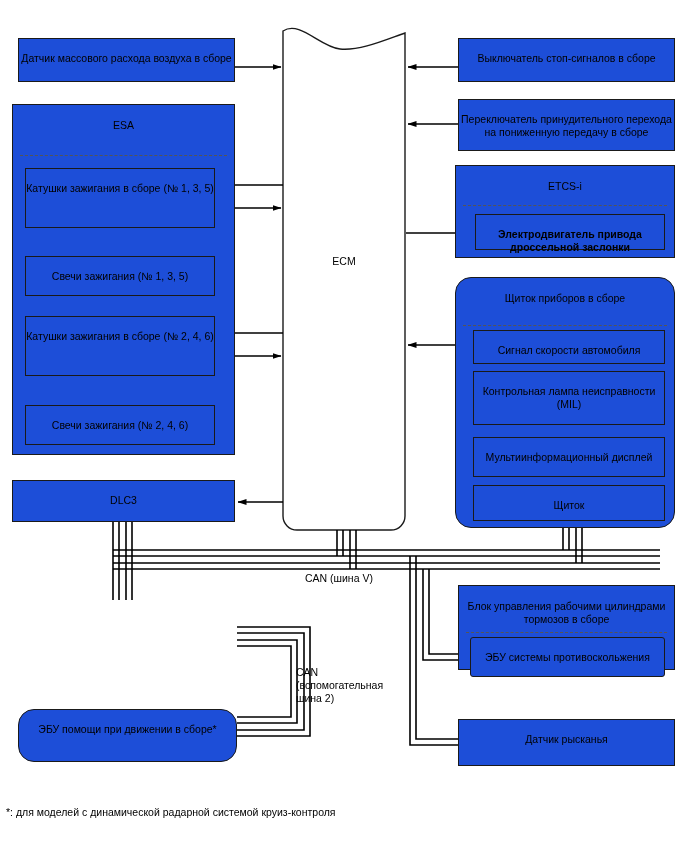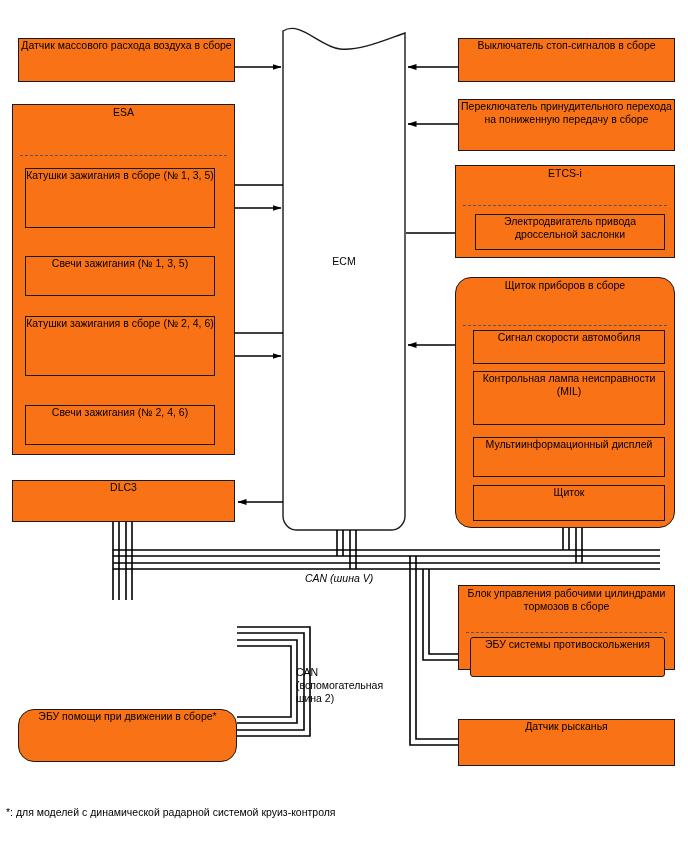--- a/index.html
+++ b/index.html
@@ -15,29 +15,29 @@
     overflow:hidden;
   }
   svg#wires{
     position:absolute;left:0;top:0;width:688px;height:852px;
     pointer-events:none;
   }
   .box{
     position:absolute;
     box-sizing:border-box;
     border:1px solid #1a1a1a;
-    background:#f97316;
+    background:#1d4ed8;
     display:flex;
     justify-content:center;
     align-items:flex-start;
     text-align:center;
     font-size:10.5px;
     line-height:13px;
     color:#000;
-    padding-top:0;
+    padding-top:13px;
   }
   .box.round{border-radius:16px;}
   .box.round-sm{border-radius:3px;}
   .label{
     position:absolute;
     font-size:10.5px;
     line-height:13px;
     color:#000;
     white-space:pre-line;
   }
@@ -196,21 +196,21 @@
   <div class="box" style="left:458px;top:99px;width:217px;height:52px;">
     <span>Переключатель принудительного
 перехода на пониженную
 передачу в сборе</span>
   </div>
 
   <div class="box" style="left:455px;top:165px;width:220px;height:93px;align-items:flex-start;">
     <span style="margin-top:1px;">ETCS-i</span>
   </div>
   <div class="dashed" style="left:463px;top:205px;width:204px;"></div>
-  <div class="box" style="left:475px;top:214px;width:190px;height:36px;">
+  <div class="box" style="left:475px;top:214px;width:190px;height:36px;font-weight:bold;">
     <span>Электродвигатель привода
 дроссельной заслонки</span>
   </div>
 
   <div class="box round" style="left:455px;top:277px;width:220px;height:251px;align-items:flex-start;">
     <span style="margin-top:1px;">Щиток приборов в сборе</span>
   </div>
   <div class="dashed" style="left:463px;top:325px;width:204px;"></div>
 
   <div class="box" style="left:473px;top:330px;width:192px;height:34px;">
@@ -243,21 +243,21 @@
   <div class="dashed" style="left:466px;top:632px;width:201px;"></div>
   <div class="box round-sm" style="left:470px;top:637px;width:195px;height:40px;">
     <span>ЭБУ системы
 противоскольжения</span>
   </div>
 
   <div class="box" style="left:458px;top:719px;width:217px;height:47px;">
     <span>Датчик рысканья</span>
   </div>
 
-  <div class="label" style="left:305px;top:572px;text-align:left;font-style:italic;">CAN (шина V)</div>
+  <div class="label" style="left:305px;top:572px;text-align:left;">CAN (шина V)</div>
 
   <div class="label" style="left:296px;top:666px;text-align:left;">CAN
 (вспомогательная
 шина 2)</div>
 
   <div class="footnote" style="left:6px;top:806px;">*: для моделей с динамической радарной системой круиз-контроля</div>
 
 </div>
 
 </body></html>

